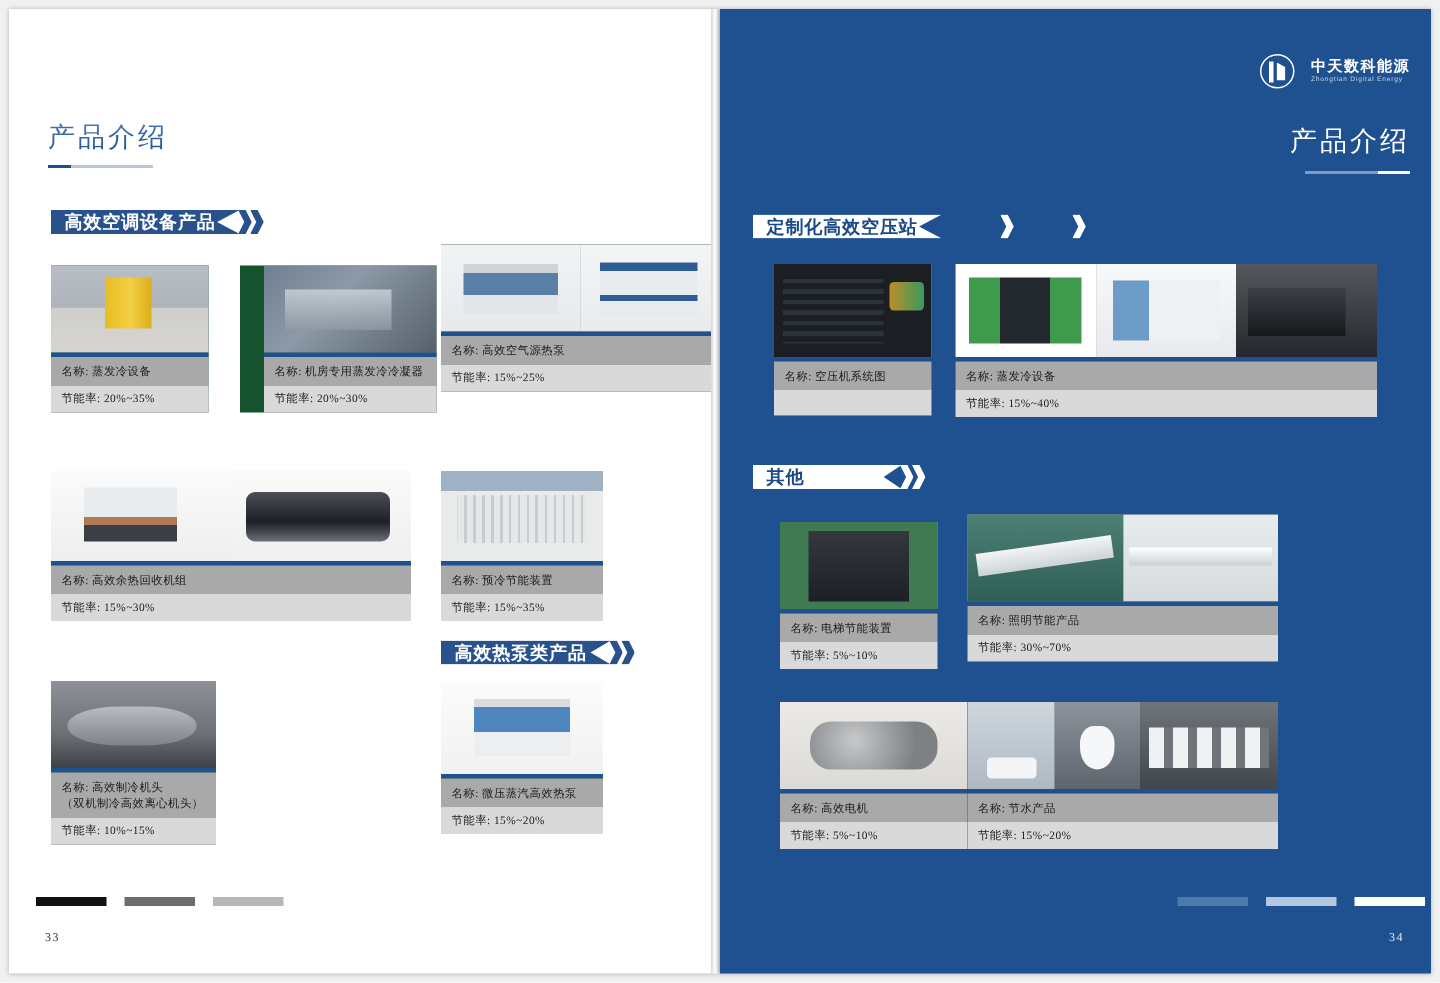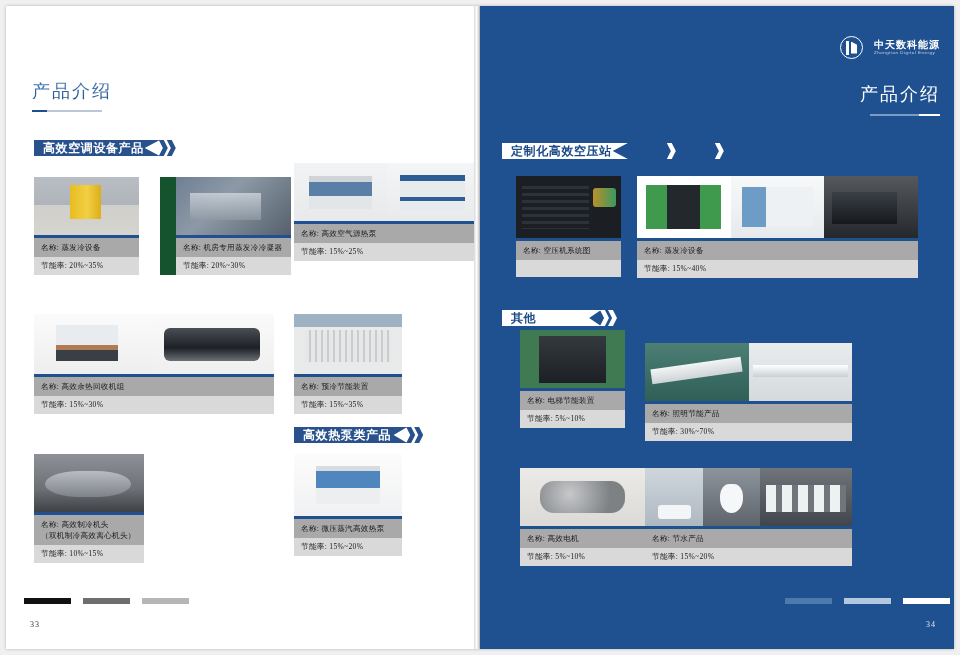--- a/index.html
+++ b/index.html
@@ -326,21 +326,21 @@
     <div class="sec light" style="left:22px;top:304px;">
       <div class="bar" style="min-width:74px;">其他</div>
       <div class="chev">
           <i></i>
         </div>
       <div class="chev">
           <i></i>
         </div>
     </div>
 
-    <div class="card" style="left:40px;top:324px;width:105px;--ih:58px;">
+    <div class="card" style="left:40px;top:342px;width:105px;--ih:58px;">
       <div class="imgs">
           <div>
             <div class="ph ph-elev"></div>
           </div>
         </div>
       <div class="topline"></div>
       <div class="nm">名称: 电梯节能装置</div>
       <div class="eff">节能率: 5%~10%</div>
     </div>
 

